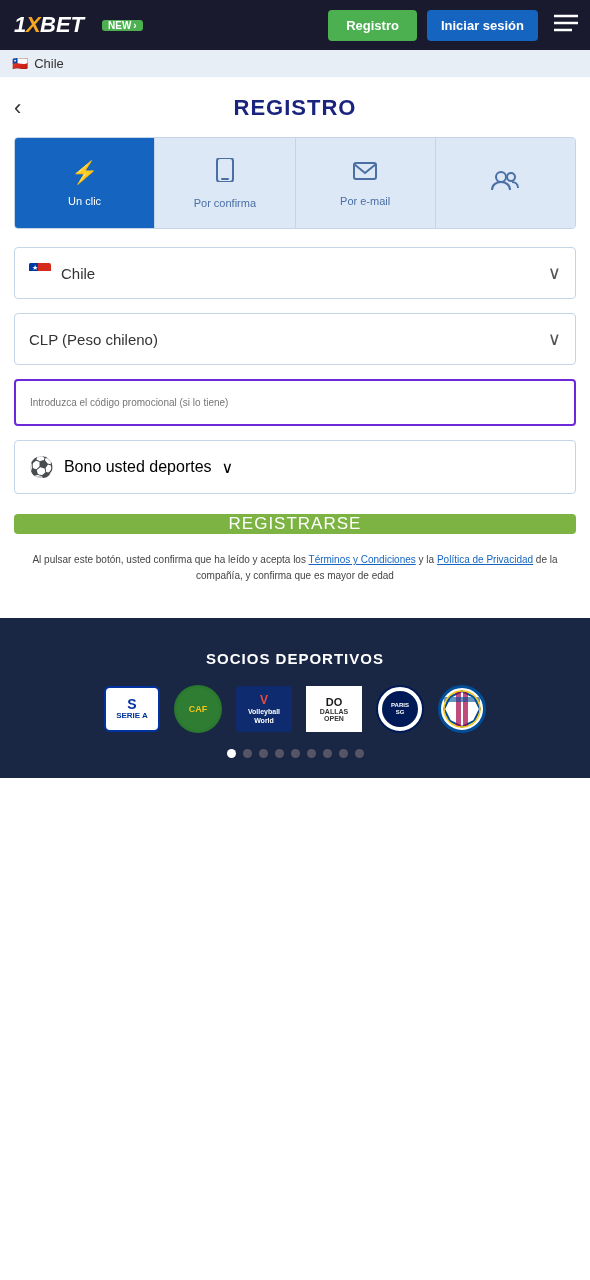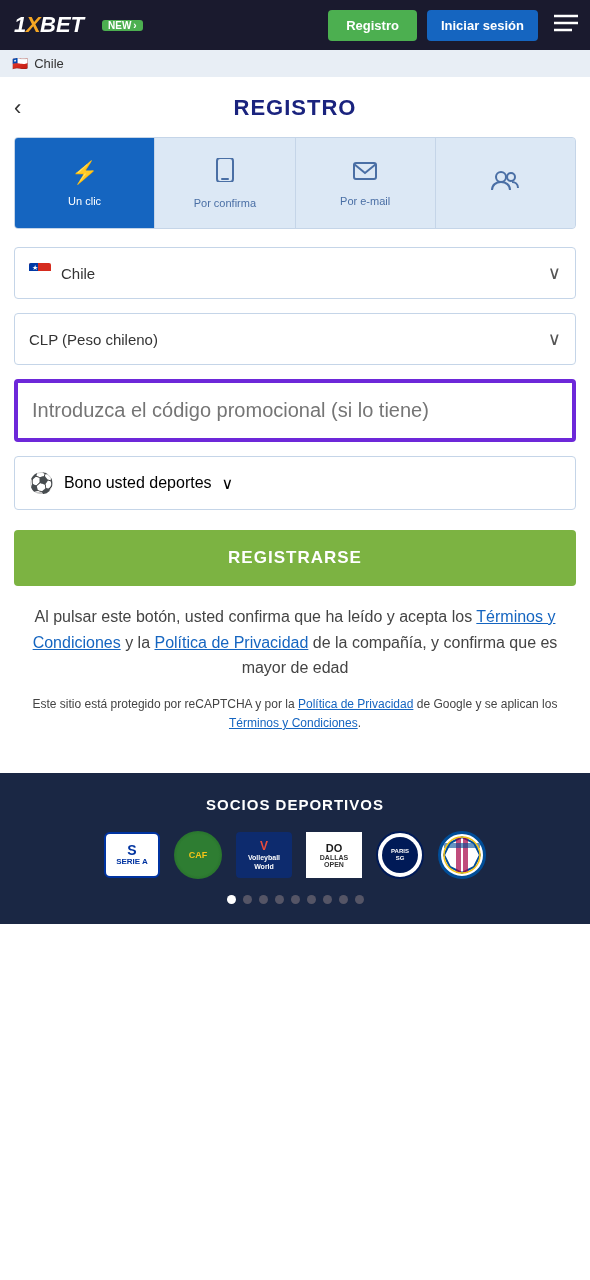--- a/index.html
+++ b/index.html
@@ -185,25 +185,25 @@
       position: absolute;
       top: 1px;
       left: 3px;
       color: #fff;
       font-size: 7px;
       line-height: 1;
     }
 
     
     .promo-field {
-      border: 4px solid #6d28d9;
+      border: 2px solid #6d28d9;
       border-radius: 4px;
       padding: 16px 14px;
       margin-bottom: 14px;
-      font-size: 20px;
+      font-size: 10px;
       color: #999;
       background: #fff;
       width: 100%;
       outline: none;
     }
 
     
     .bonus-field {
       display: flex;
       align-items: center;
@@ -218,32 +218,32 @@
     .soccer-icon {
       font-size: 20px;
     }
 
     
     .btn-register {
       width: 100%;
       background: #7cb342;
       color: #fff;
       border: none;
-      padding: 18px;
+      padding: 0;
       font-size: 17px;
-      font-weight: 700;
+      font-weight: 400;
       letter-spacing: 1px;
       border-radius: 4px;
       cursor: pointer;
       margin-bottom: 18px;
     }
 
     
     .disclaimer {
-      font-size: 16px;
+      font-size: 10px;
       color: #444;
       text-align: center;
       line-height: 1.6;
       margin-bottom: 14px;
     }
     .disclaimer a {
       color: #1565c0;
       text-decoration: underline;
     }
     .disclaimer2 {
@@ -254,21 +254,21 @@
       margin-bottom: 20px;
     }
     .disclaimer2 a {
       color: #1565c0;
       text-decoration: underline;
     }
 
     
     .footer {
       background: #1a2744;
-      padding: 23px 14px 20px;
+      padding: 32px 14px 20px;
     }
     .footer-title {
       text-align: center;
       color: #fff;
       font-size: 15px;
       font-weight: bold;
       letter-spacing: 1px;
       margin-bottom: 18px;
     }
     .partners-row {
@@ -430,23 +430,20 @@
 
   
   <button class="btn-register">REGISTRARSE</button>
 
   
   <p class="disclaimer">
     <span>Al pulsar este botón, usted confirma que ha leído y acepta los </span><a href="#">Términos y Condiciones</a><span> y la </span><a href="#">Política de Privacidad</a><span> de la compañía, y confirma que es mayor de edad</span>
   </p>
 
   
-  <p class="disclaimer2">
-    <span>Este sitio está protegido por reCAPTCHA y por la </span><a href="#">Política de Privacidad</a><span> de Google y se aplican los </span><a href="#">Términos y Condiciones</a><span>.</span>
-  </p>
 
 </div>
 
 <div class="footer">
   <div class="footer-title">SOCIOS DEPORTIVOS</div>
   <div class="partners-row">
 
     <div class="partner-logo serie-a">
       <div class="serie-a-badge">
         <div style="font-size:8px;font-weight:900;color:#0033a0;text-align:center;line-height:1.1;">

